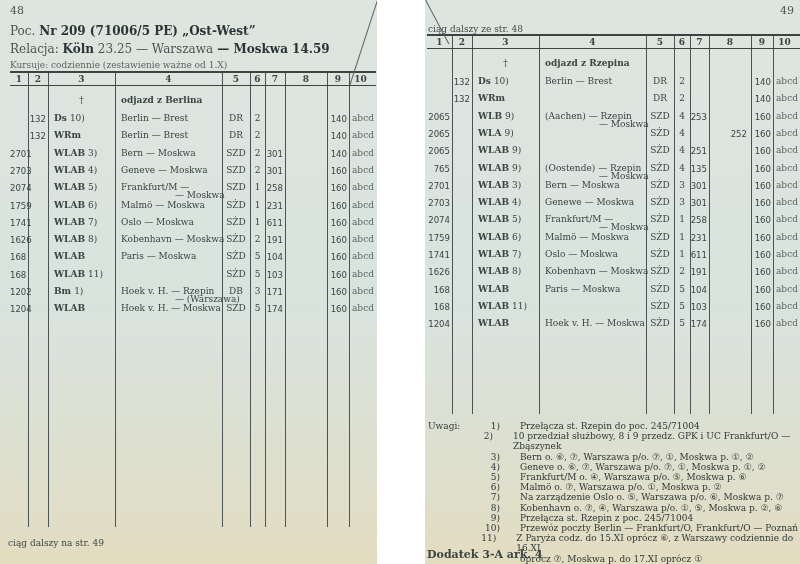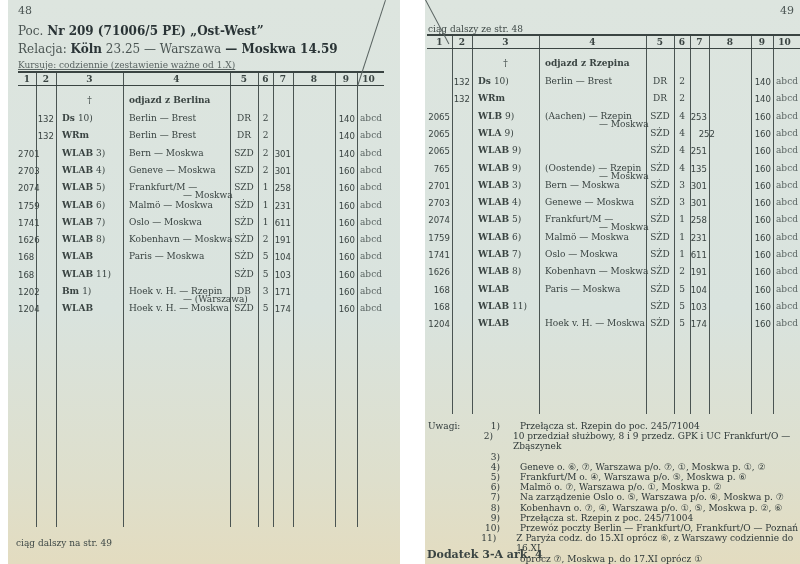--- a/index.html
+++ b/index.html
@@ -1,20 +1,20 @@
 <!DOCTYPE html>
 <html><head>
 <meta charset="utf-8">
 <style>
   html, body { margin:0; padding:0; }
   body { width:800px; height:564px; background:#ffffff; position:relative; overflow:hidden;
          font-family:"DejaVu Serif","Liberation Serif",serif; color:#2e3a3c; }
   .page { position:absolute; top:0; height:564px; overflow:hidden;
           background: linear-gradient(180deg,#dde5df 0%,#d9e3de 55%,#dedfcc 85%,#e3dcc0 100%); }
-  #left-page { left:8px; width:377px;padding-left:15px; }
+  #left-page { left:0; width:377px; }
   #right-page { left:425px; width:375px; }
   .abs { position:absolute; white-space:nowrap; }
   .pnum { font-size:11px; color:#4a5452; }
   .title { font-size:12px; color:#4a5452; }
   .title b, .relacja b { font-weight:bold; color:#2a3436; }
   .relacja { font-size:12px; color:#4a5452; }
   .kursuje { font-size:9px; color:#5a6462; }
   .cont { font-size:9px; color:#3e4846; }
   .hdrline { position:absolute; height:2px; background:#3a4442; }
   .vline { position:absolute; width:1px; background:#4a5452; }
@@ -35,21 +35,21 @@
 <body>
 
 <div class="page" id="left-page">
   <div class="abs pnum" style="left:10px;top:4px;">48</div>
   <div class="abs title" style="left:10px;top:24px;">
     <span>Poc. </span><b>Nr 209 (71006/5 PE) „Ost-West”</b>
   </div>
   <div class="abs relacja" style="left:10px;top:42px;">
     <span>Relacja: </span><b>Köln</b><span> 23.25 — </span><span>Warszawa</span><b> — </b><b>Moskwa</b><b> 14.59</b>
   </div>
-  <div class="abs kursuje" style="left:10px;top:60px;text-decoration:underline;">Kursuje: codziennie (zestawienie ważne od 1.X)</div>
+  <div class="abs kursuje" style="left:10px;top:60px;">Kursuje: codziennie (zestawienie ważne od 1.X)</div>
 
   <div id="left-table">
       <div class="hdrline" style="left: 10px; top: 71px; width: 366px;"></div>
       <div class="hdrline" style="left: 10px; top: 85px; width: 366px; height: 1px;"></div>
       <div class="hnum" style="left: 10px; top: 74px; width: 18px;">1</div>
       <div class="hnum" style="left: 28px; top: 74px; width: 20px;">2</div>
       <div class="hnum" style="left: 48px; top: 74px; width: 67px;">3</div>
       <div class="hnum" style="left: 115px; top: 74px; width: 107px;">4</div>
       <div class="hnum" style="left: 222px; top: 74px; width: 28px;">5</div>
       <div class="hnum" style="left: 250px; top: 74px; width: 15px;">6</div>
@@ -288,21 +288,21 @@
         <div class="cell num" style="left: 326px; top: 110.6px; width: 20px;">160</div>
         <div class="cell " style="left: 351px; top: 110.6px; color: rgb(90, 100, 98);">abcd</div>
       </div>
       <div>
         <div class="cell num" style="left: 2px; top: 127.9px; width: 23px;">2065</div>
         <div class="cell num" style="left: 27px; top: 127.9px; width: 18px;"></div>
         <div class="cell typ" style="left: 53px; top: 127.9px;"><span>WLA</span><span class="fn" style="margin-left: 3px;">9)</span></div>
         <div class="cell route" style="left: 120px; top: 127.9px;"></div>
         <div class="cell center" style="left: 221px; top: 127.9px; width: 28px;">SŻD</div>
         <div class="cell center" style="left: 249px; top: 127.9px; width: 16px;">4</div>
-        <div class="cell num" style="left: 273px; top: 127.9px; width: 17px;">252</div>
+        <div class="cell num" style="left: 265px; top: 127.9px; width: 17px; padding-left: 40px;">252</div>
         <div class="cell num" style="left: 326px; top: 127.9px; width: 20px;">160</div>
         <div class="cell " style="left: 351px; top: 127.9px; color: rgb(90, 100, 98);">abcd</div>
       </div>
       <div>
         <div class="cell num" style="left: 2px; top: 145.2px; width: 23px;">2065</div>
         <div class="cell num" style="left: 27px; top: 145.2px; width: 18px;"></div>
         <div class="cell typ" style="left: 53px; top: 145.2px;"><span>WLAB</span><span class="fn" style="margin-left: 3px;">9)</span></div>
         <div class="cell route" style="left: 120px; top: 145.2px;"></div>
         <div class="cell center" style="left: 221px; top: 145.2px; width: 28px;">SŻD</div>
         <div class="cell center" style="left: 249px; top: 145.2px; width: 16px;">4</div>
@@ -431,20 +431,21 @@
         <span>Przełącza st. Rzepin do poc. 245/71004</span>
       </div>
       <div class="row">
         <span class="lbl"></span>
         <span class="idx">2)</span>
         <span>10 przedział służbowy, 8 i 9 przedz. GPK i UC Frankfurt/O — Zbąszynek</span>
       </div>
       <div class="row">
         <span class="lbl"></span>
         <span class="idx">3)</span>
+        <span>Bern o. ⑥, ⑦, Warszawa p/o. ⑦, ①, Moskwa p. ①, ②</span>
       </div>
       <div class="row">
         <span class="lbl"></span>
         <span class="idx">4)</span>
         <span>Geneve o. ⑥, ⑦, Warszawa p/o. ⑦, ①, Moskwa p. ①, ②</span>
       </div>
       <div class="row">
         <span class="lbl"></span>
         <span class="idx">5)</span>
         <span>Frankfurt/M o. ④, Warszawa p/o. ⑤, Moskwa p. ⑥</span>

